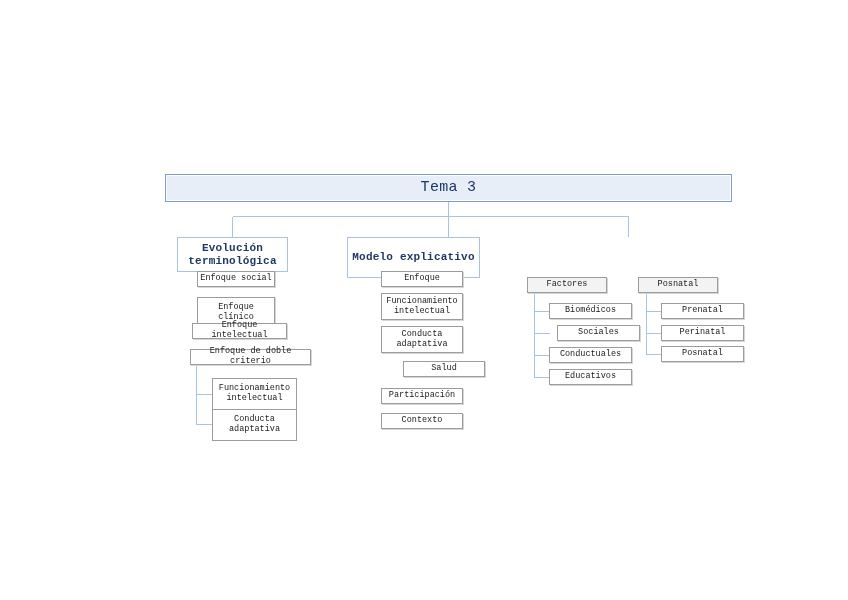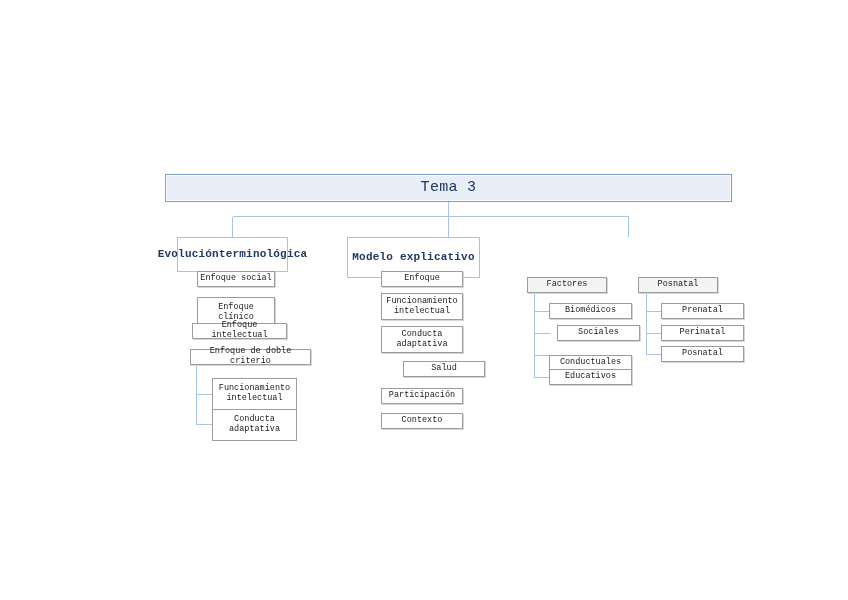--- a/index.html
+++ b/index.html
@@ -105,21 +105,21 @@
       <path d="M646.5 311.5 L661.5 311.5"></path>
       <path d="M646.5 333.5 L661.5 333.5"></path>
       <path d="M646.5 354.5 L661.5 354.5"></path>
     </g>
   </svg>
 
   <div class="node n-title" style="left:165px; top:174px; width:567px; height:28px;">
     <span>Tema 3</span>
   </div>
 
-  <div class="node n-head" style="left:177px; top:237px; width:111px; height:35px; flex-direction:row;">
+  <div class="node n-head" style="left:177px; top:237px; width:111px; height:35px; flex-direction:column;">
     <span>Evolución</span>
     <span>terminológica</span>
   </div>
 
   <div class="node n-box" style="left:197px; top:271px; width:78px; height:16px;">
     <span>Enfoque social</span>
   </div>
   <div class="node n-box" style="left:197px; top:297px; width:78px; height:32px;">
     <span>Enfoque clínico</span>
   </div>
@@ -167,21 +167,21 @@
 
   <div class="node n-box shade" style="left:527px; top:277px; width:80px; height:16px;">
     <span>Factores</span>
   </div>
   <div class="node n-box" style="left:549px; top:303px; width:83px; height:16px;">
     <span>Biomédicos</span>
   </div>
   <div class="node n-box" style="left:549px; top:325px; width:83px; height:16px;margin-left:8px;">
     <span>Sociales</span>
   </div>
-  <div class="node n-box" style="left:549px; top:355px; width:83px; height:16px;">
+  <div class="node n-box" style="left:549px; top:347px; width:83px; height:16px;">
     <span>Conductuales</span>
   </div>
   <div class="node n-box" style="left:549px; top:369px; width:83px; height:16px;">
     <span>Educativos</span>
   </div>
 
   <div class="node n-box shade" style="left:638px; top:277px; width:80px; height:16px;">
     <span>Posnatal</span>
   </div>
   <div class="node n-box" style="left:661px; top:303px; width:83px; height:16px;">

